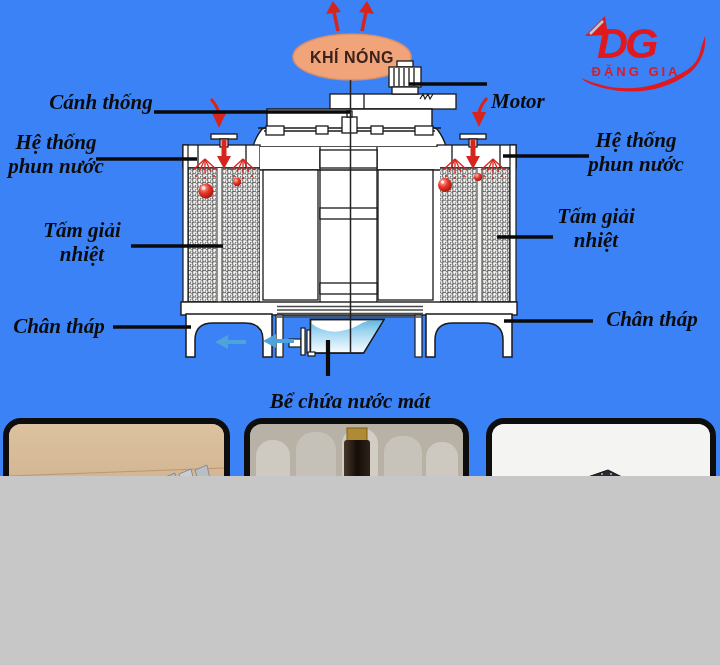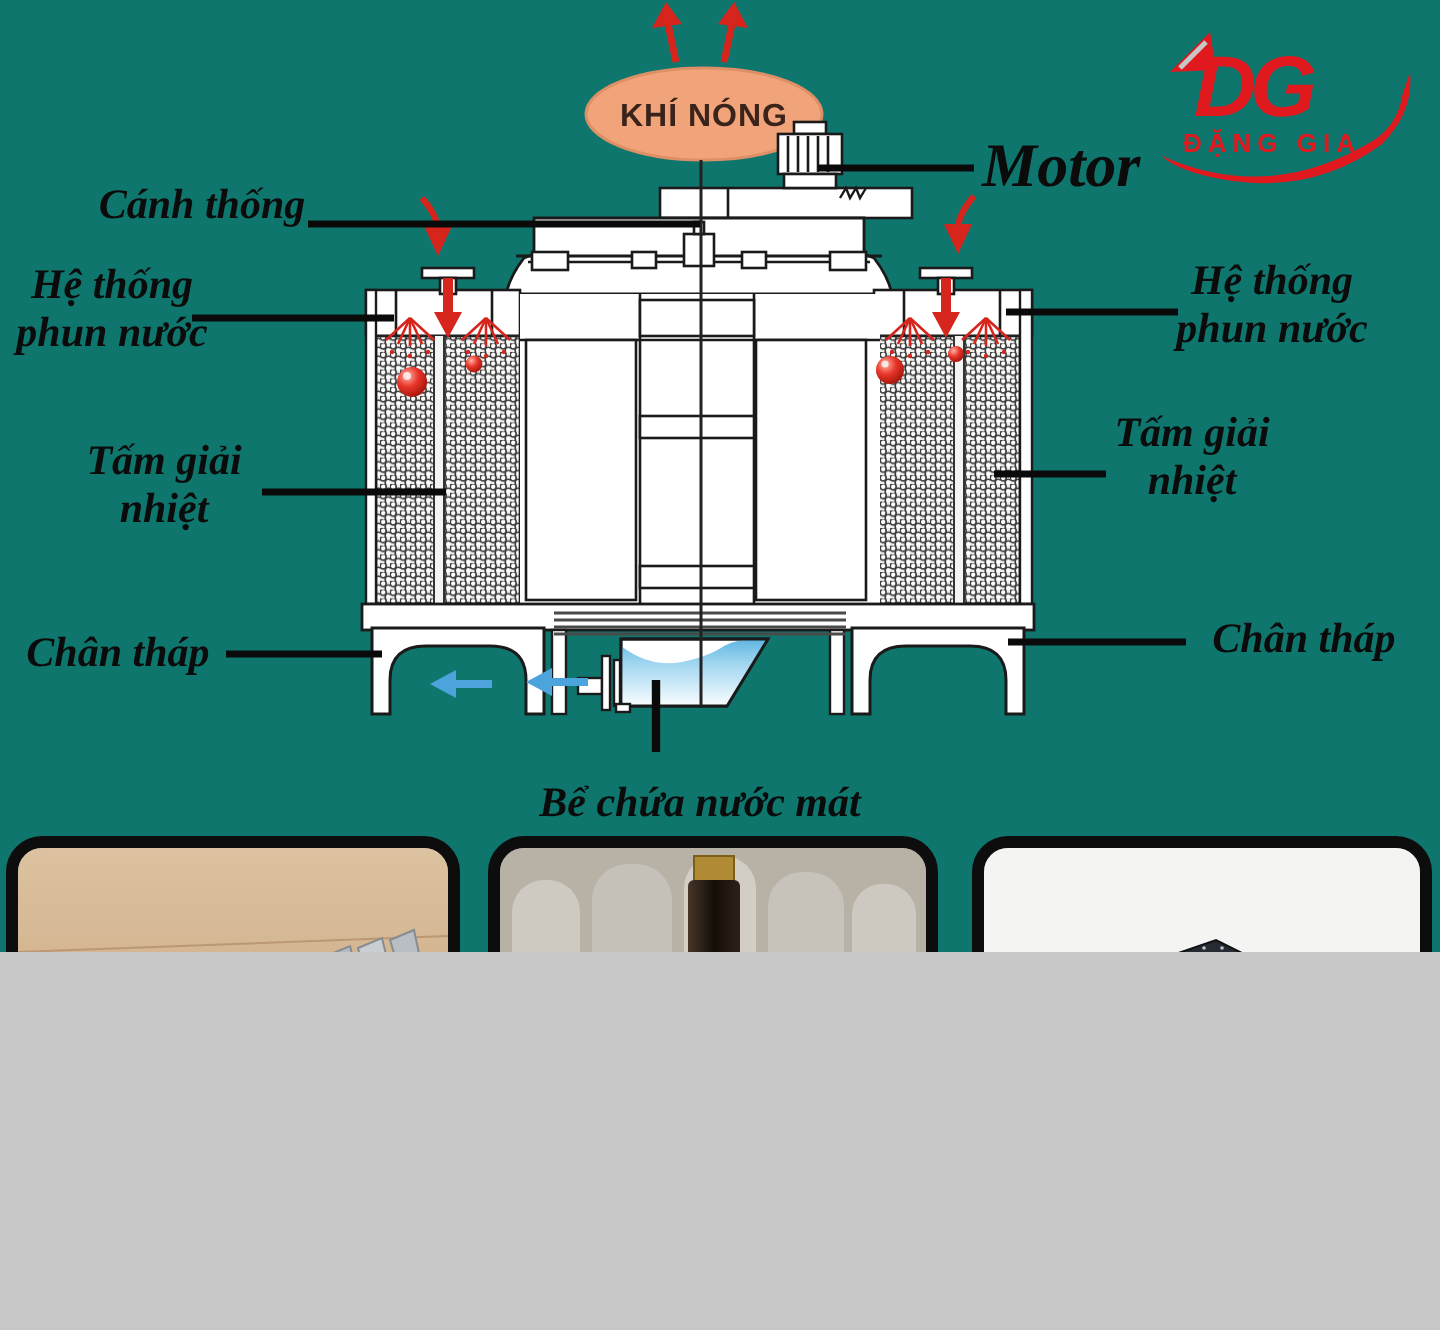--- a/index.html
+++ b/index.html
@@ -1,22 +1,22 @@
 <!DOCTYPE html>
 <html><head>
 <meta charset="utf-8">
 <style>
   html,body{margin:0;padding:0;background:#c7c7c7;}
-  .screen{position:relative;width:720px;height:476px;background:#0f766e;overflow:hidden;
+  .screen{position:relative;width:720px;height:476px;background:#3b82f6;overflow:hidden;
           font-family:"Liberation Serif","DejaVu Serif",serif;}
   .diagram-svg{position:absolute;left:0;top:0;}
   .lbl{position:absolute;font-style:italic;font-weight:700;font-size:21px;line-height:1.12;
        color:#0b0b0b;text-align:center;white-space:nowrap;}
   .lbl span{display:block;}
-  .lbl.motor{font-size:31px;text-align:left;}
+  .lbl.motor{font-size:21px;text-align:left;margin-top:24px;}
   .photo{position:absolute;border:6px solid #0d0d0d;border-radius:18px;overflow:hidden;background:#999;}
   .photo svg{display:block;}
 </style>
 </head>
 <body>
 
 <div class="screen">
 
   <svg class="diagram-svg" width="720" height="414" viewBox="0 0 720 414">
     <defs>

